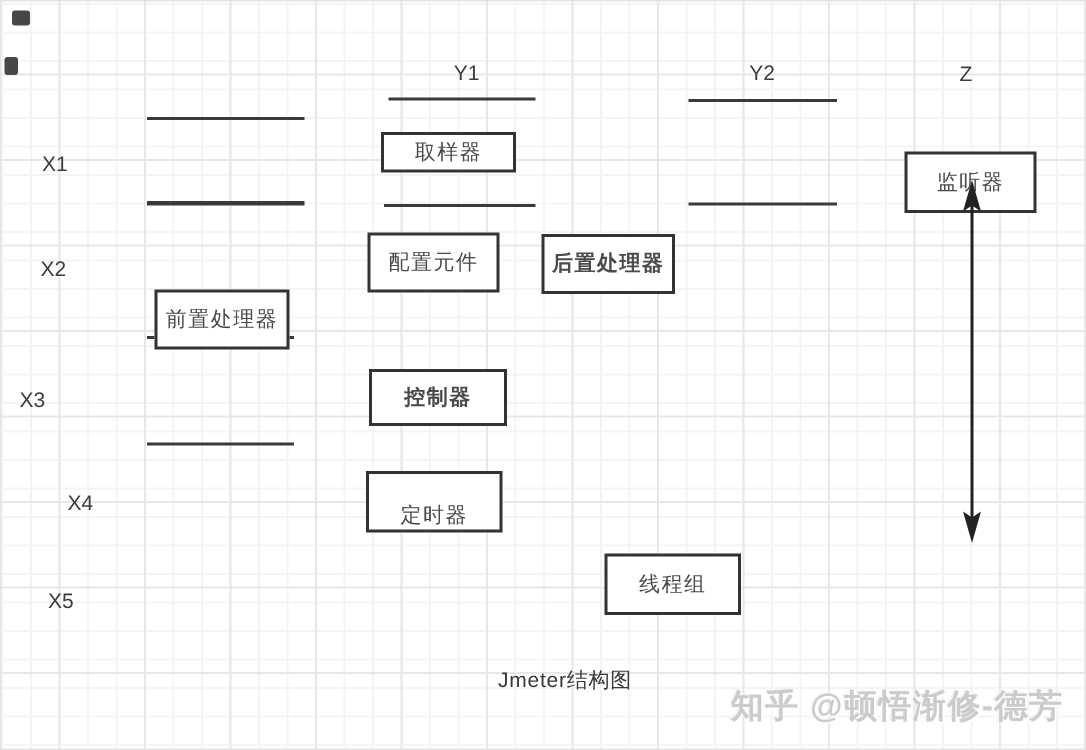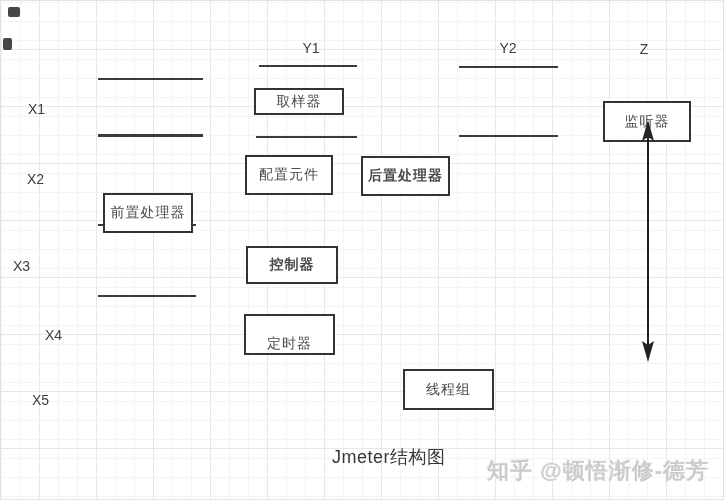--- a/index.html
+++ b/index.html
@@ -34,21 +34,21 @@
     font-size:14px;color:#3c3c3c;
   }
   .rowlbl{
     position:absolute;font-size:14px;color:#3c3c3c;
   }
   .hline{
     position:absolute;height:2px;background:#3a3a3a;
   }
   .caption{
     position:absolute;left:331px;top:444px;
-    font-size:18px;color:#373737;letter-spacing:0.5px;
+    font-size:14px;color:#373737;letter-spacing:0.5px;
   }
   .watermark{
     position:absolute;right:14px;top:455px;
     font-size:22px;font-weight:600;color:#cbcbcb;
     letter-spacing:1px;
     text-shadow:1px 1px 0 #ffffff,-1px -1px 1px #f2f2f2;
     white-space:nowrap;
   }
   .artifact{
     position:absolute;background:#474747;border-radius:2px;

